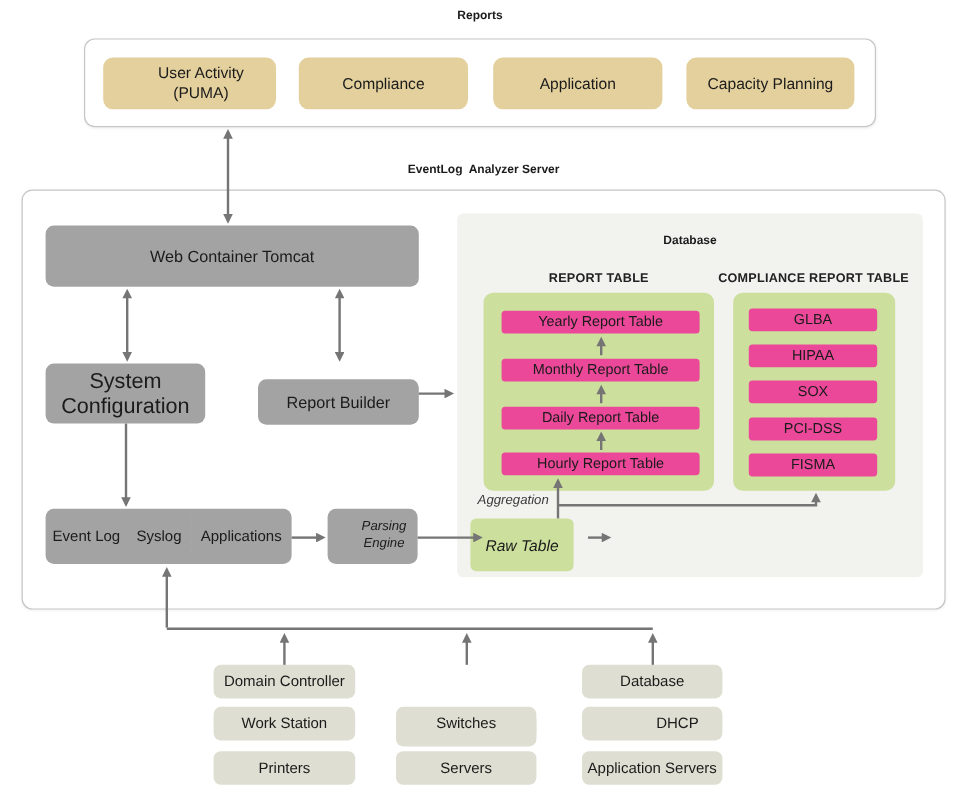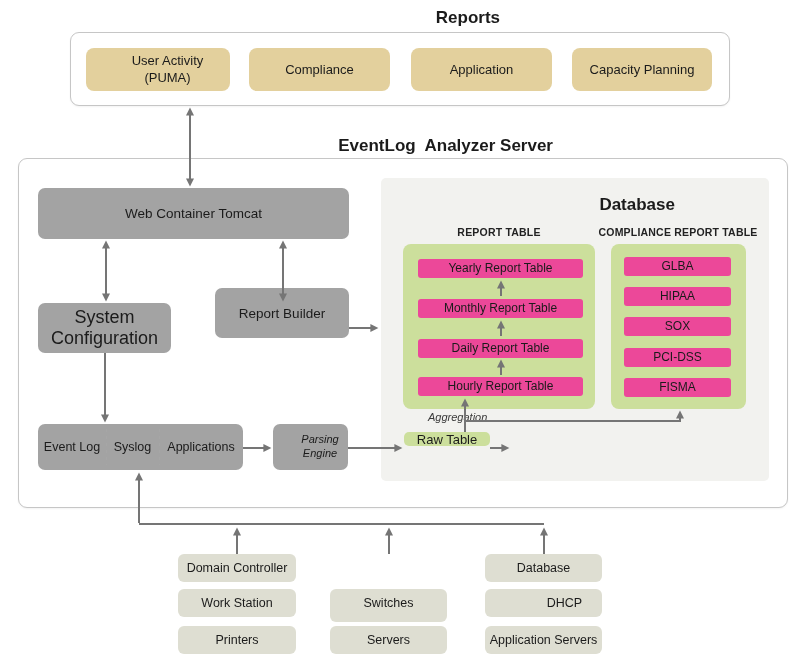--- a/index.html
+++ b/index.html
@@ -3,34 +3,34 @@
 <meta charset="utf-8">
 <style>
   html,body{margin:0;padding:0;background:#ffffff;}
   #canvas{
     position:relative;width:804px;height:672px;background:#ffffff;overflow:hidden;
     font-family:"Liberation Sans", sans-serif;color:#1b1b1b;
   }
   .abs{position:absolute;box-sizing:border-box;}
   .center{display:flex;align-items:center;justify-content:center;text-align:center;}
   .ml{white-space:pre-line;line-height:1.25;padding-left:19px;}
-  .group-title{font-weight:bold;font-size:17px;text-align:right;}
+  .group-title{font-weight:bold;font-size:10px;text-align:center;}
   .pre{white-space:pre;}
   .frame{background:#ffffff;border:1px solid #c6c6c6;border-radius:9px;box-shadow:0 1px 2px rgba(0,0,0,0.05);}
   .tan{background:#e3d09d;border-radius:8px;font-size:13px;}
   .cyan{background:#a3a3a3;border-radius:7px;font-size:13.5px;}
   .db-panel{background:#f2f2ef;border-radius:5px;}
   .sub-label{font-weight:bold;font-size:10.5px;text-align:center;letter-spacing:0.2px;color:#222;}
   .green-panel{background:#ccdf9c;border-radius:8px;}
   .green-item{background:#ec4899;border-radius:3px;font-size:12px;line-height:19px;text-align:center;}
   .green-box{background:#ccdf9c;border-radius:5px;}
   .src{background:#deded2;border-radius:6px;font-size:12.5px;line-height:28px;text-align:center;}
   .sep{position:absolute;top:5px;width:1px;height:36px;
        background:repeating-linear-gradient(to bottom,#a6a6a6 0 3px,transparent 3px 7px);}
-  .agg{font-style:italic;font-size:11px;color:#3a3a3a;margin-left:30px;}
+  .agg{font-style:italic;font-size:11px;color:#3a3a3a;}
   svg.wires{position:absolute;left:0;top:0;pointer-events:none;}
 </style>
 </head>
 <body>
 
 <div id="canvas">
 
   <div class="abs group-title" style="left:300px;top:8px;width:200px;">Reports</div>
 
   <div class="abs frame" style="left:70px;top:32px;width:660px;height:74px;"></div>
@@ -40,21 +40,21 @@
   <div class="abs tan center" style="left:249px;top:48px;width:141px;height:43px;">Compliance</div>
   <div class="abs tan center" style="left:411px;top:48px;width:141px;height:43px;">Application</div>
   <div class="abs tan center" style="left:572px;top:48px;width:140px;height:43px;">Capacity Planning</div>
 
   <div class="abs group-title pre" style="left:253px;top:136px;width:300px;">EventLog  Analyzer Server</div>
 
   <div class="abs frame" style="left:18px;top:158px;width:770px;height:350px;"></div>
 
   <div class="abs cyan center" style="left:38px;top:188px;width:311px;height:51px;">Web Container Tomcat</div>
   <div class="abs cyan center" style="left:38px;top:303px;width:133px;height:50px;font-size:18px;">System Configuration</div>
-  <div class="abs cyan center" style="left:215px;top:288px;width:134px;height:50px;">Report Builder</div>
+  <div class="abs cyan center" style="left:215px;top:316px;width:134px;height:38px;">Report Builder</div>
 
   <div class="abs cyan" style="left:38px;top:424px;width:205px;height:46px;">
     <div class="abs center" style="left:0;top:0;width:68px;height:46px;font-size:12.5px;">Event Log</div>
     <div class="abs center" style="left:68px;top:0;width:53px;height:46px;font-size:12.5px;">Syslog</div>
     <div class="abs center" style="left:121px;top:0;width:84px;height:46px;font-size:12.5px;">Applications</div>
     <div class="sep" style="left:68px;"></div>
     <div class="sep" style="left:121px;"></div>
   </div>
 
   <div class="abs cyan center ml" style="left:273px;top:424px;width:75px;height:46px;font-size:11px;font-style:italic;">Parsing
@@ -72,21 +72,21 @@
 
   <div class="abs sub-label" style="left:578px;top:226px;width:200px;">COMPLIANCE REPORT TABLE</div>
   <div class="abs green-panel" style="left:611px;top:244px;width:135px;height:165px;"></div>
   <div class="abs green-item" style="left:624px;top:257px;width:107px;height:19px;">GLBA</div>
   <div class="abs green-item" style="left:624px;top:287px;width:107px;height:19px;">HIPAA</div>
   <div class="abs green-item" style="left:624px;top:317px;width:107px;height:19px;">SOX</div>
   <div class="abs green-item" style="left:624px;top:348px;width:107px;height:19px;">PCI-DSS</div>
   <div class="abs green-item" style="left:624px;top:378px;width:107px;height:19px;">FISMA</div>
 
   <div class="abs agg" style="left:398px;top:411px;width:62px;">Aggregation</div>
-  <div class="abs green-box center" style="left:404px;top:432px;width:86px;height:14px;font-size:13px;">Raw Table</div>
+  <div class="abs green-box center" style="left:392px;top:432px;width:86px;height:44px;font-size:13px;font-style:italic;">Raw Table</div>
 
   <div class="abs src" style="left:178px;top:554px;width:118px;height:28px;">Domain Controller</div>
   <div class="abs src" style="left:178px;top:589px;width:118px;height:28px;">Work Station</div>
   <div class="abs src" style="left:178px;top:626px;width:118px;height:28px;">Printers</div>
 
   <div class="abs src" style="left:330px;top:554px;width:117px;height:28px;margin-top:40px;">Router</div>
   <div class="abs src" style="left:330px;top:589px;width:117px;height:28px;">Switches</div>
   <div class="abs src" style="left:330px;top:626px;width:117px;height:28px;">Servers</div>
 
   <div class="abs src" style="left:485px;top:554px;width:117px;height:28px;">Database</div>

